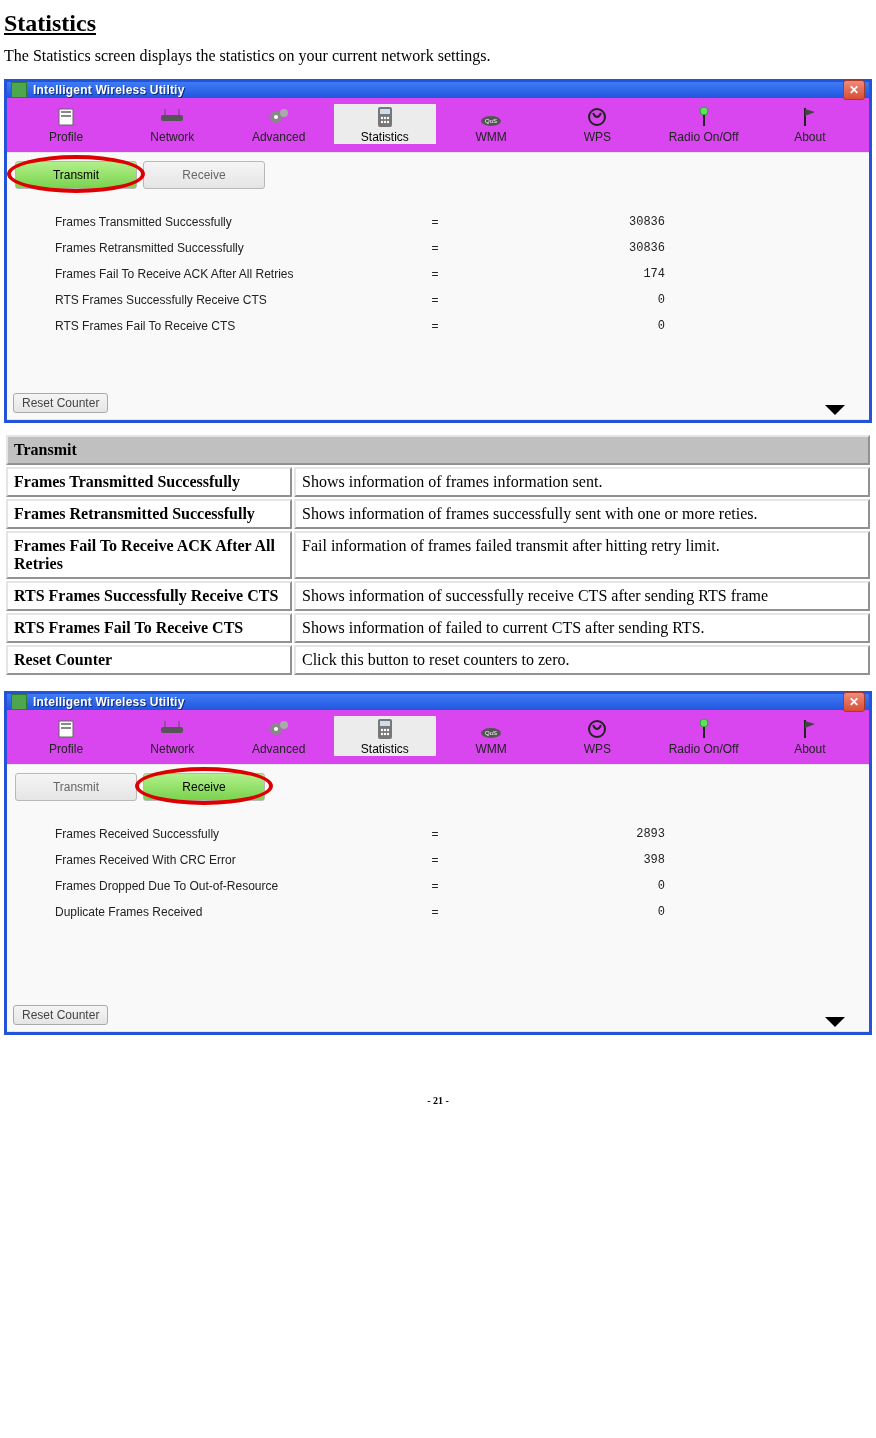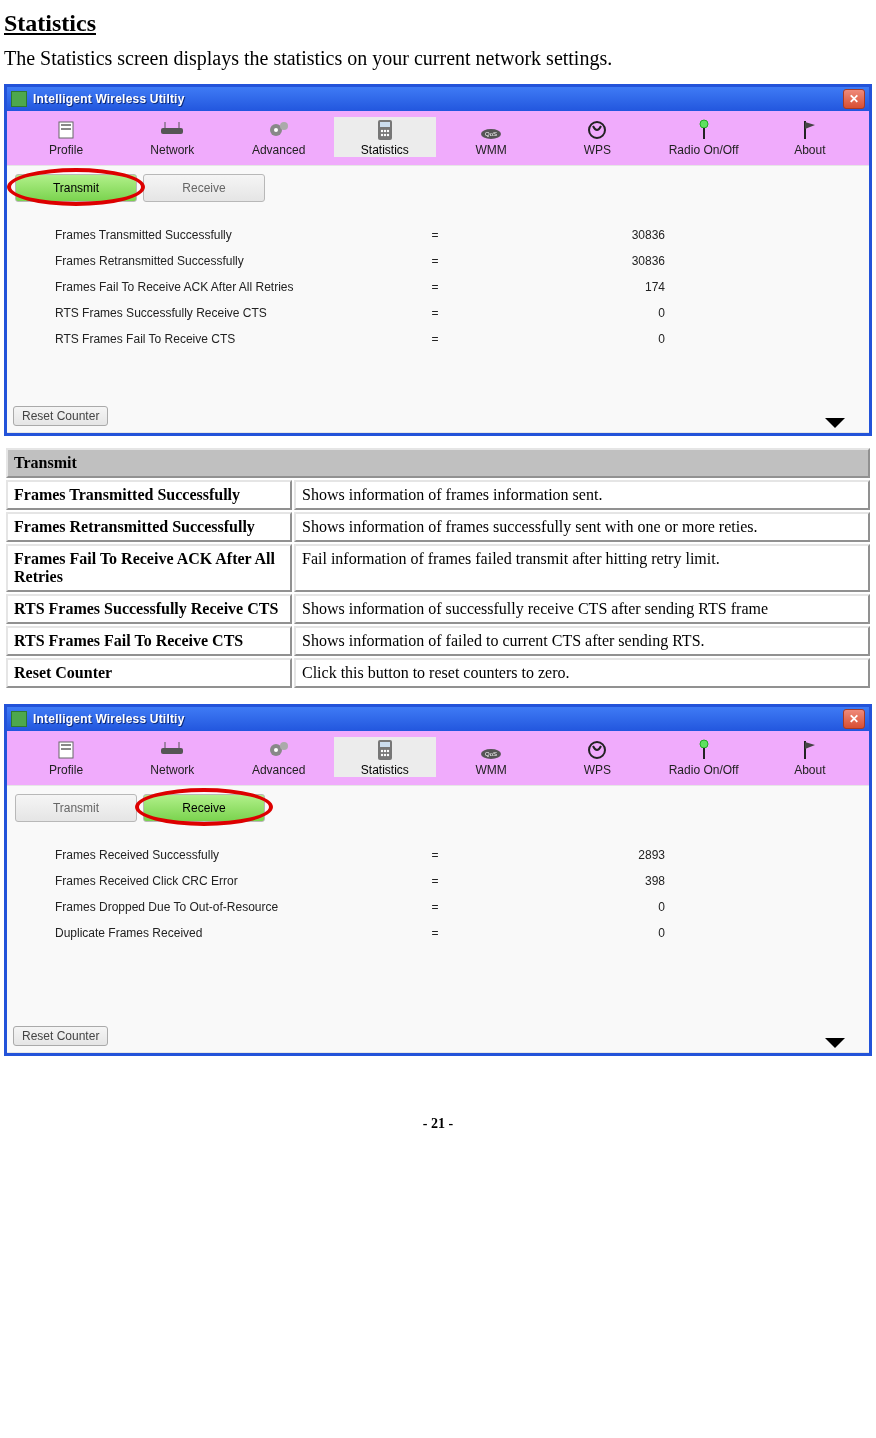--- a/index.html
+++ b/index.html
@@ -1,32 +1,32 @@
 <!DOCTYPE html>
 <html><head>
 <meta charset="utf-8">
 <style>
   body { font-family: "Times New Roman", serif; font-size: 16px; margin: 0; padding: 4px; background: #fff; }
   .page-title { font-size: 24px; font-weight: bold; text-decoration: underline; margin: 6px 0 10px 0; }
-  .page-intro { margin: 8px 0 14px 0; font-size:20px;}
+  .page-intro { margin: 8px 0 14px 0; font-size:16px;}
 
   
   .win-shot { margin: 6px 0 10px 0; border: 3px solid #2353d9; background: #fff; position: relative; }
   .titlebar {
-    height: 24px; background: linear-gradient(#3f7bf5,#2256de);
+    height: 16px; background: linear-gradient(#3f7bf5,#2256de);
     display:flex; align-items:center; padding:0 4px;
     color:#fff; font-family: Tahoma, Arial, sans-serif; font-weight:bold; font-size:12px;
   }
   .titlebar .t-icon { width:14px; height:14px; background:#4da84d; border:1px solid #2f7a2f; margin-right:6px; }
   .titlebar .t-text { text-shadow:1px 1px 0 #0d2a7a; letter-spacing:0.2px;}
   .titlebar .spacer{flex:1;}
   .close-btn{width:20px;height:18px;background:linear-gradient(#ef8a7a,#d84e32);border:1px solid #a63a25;border-radius:3px;display:flex;align-items:center;justify-content:center;color:#fff;font-family:Arial;font-size:12px;font-weight:bold;}
 
   .toolbar {
-    background:#f0abfc; display:flex; padding:6px 8px 8px 8px; gap:4px;
+    background:#d946ef; display:flex; padding:6px 8px 8px 8px; gap:4px;
     font-family: Tahoma, Arial, sans-serif; font-size:12px;
   }
   .tool-item{flex:1;display:flex;flex-direction:column;align-items:center;justify-content:flex-end;height:40px;}
   .tool-item.active{background:#ececec;}
   .tool-item .ti-icon{height:22px;display:flex;align-items:center;justify-content:center;}
   .tool-item .ti-label{margin-top:2px;color:#222;}
   .tool-item.active .ti-label{color:#000;}
   .ti-icon svg{display:block;}
 
   .sub-area{background:#f9f9f9; padding:8px; border-top:1px solid #e6e6e6; border-bottom:1px solid #e6e6e6; min-height:250px; position:relative;}
@@ -41,37 +41,37 @@
   .hl{ position:relative; }
   .hl::after{
     content:""; position:absolute; inset:-6px -8px -4px -8px;
     border:4px solid #d00; border-radius:50%/50%;
   }
 
   .stats-list{margin-left:40px; font-family: Tahoma, Arial, sans-serif; font-size:12px; color:#222;}
   .stat-row{display:flex; align-items:center; height:26px;}
   .stat-label{width:330px;}
   .stat-eq{width:100px;text-align:center;}
-  .stat-val{width:180px;text-align:right;}
+  .stat-val{width:180px;text-align:right;font-family:Liberation Mono, monospace;}
 
   .reset-btn{
     position:absolute; left:6px; bottom:6px;
     border:1px solid #aaa; border-radius:3px; padding:2px 8px;
     background:linear-gradient(#f5f5f5,#e5e5e5); font-family: Tahoma, Arial, sans-serif; font-size:12px; color:#444;
   }
   .triangle{position:absolute;right:24px;bottom:2px;}
   .triangle svg{display:block;}
 
   
   table.def{width:100%; border-collapse:separate; border-spacing:2px; margin:4px 0 14px 0; font-size:16px;}
   table.def .hdr td{background:#c0c0c0; font-weight:bold; padding:4px 6px;}
   table.def td{border:2px outset #e5e5e5; padding:4px 6px; vertical-align:top; background:#fff;}
   table.def td.k{width:270px; font-weight:bold;}
 
-  .footer{text-align:center; font-size:14px; font-weight:bold; margin-top:60px;}
+  .footer{text-align:center; font-size:10px; font-weight:bold; margin-top:60px;}
 </style>
 </head>
 <body>
 
 <div class="page-title">Statistics</div>
 <div class="page-intro">The Statistics screen displays the statistics on your current network settings.</div>
 
 <div class="win-shot">
   <div class="titlebar">
     <span class="t-icon"></span>
@@ -334,21 +334,21 @@
         <span class="sub-tab active">Receive</span>
       </span>
     </div>
     <div class="stats-list">
       <div class="stat-row">
           <span class="stat-label">Frames Received Successfully</span>
           <span class="stat-eq">=</span>
           <span class="stat-val">2893</span>
         </div>
       <div class="stat-row">
-          <span class="stat-label">Frames Received Click CRC Error</span>
+          <span class="stat-label">Frames Received With CRC Error</span>
           <span class="stat-eq">=</span>
           <span class="stat-val">398</span>
         </div>
       <div class="stat-row">
           <span class="stat-label">Frames Dropped Due To Out-of-Resource</span>
           <span class="stat-eq">=</span>
           <span class="stat-val">0</span>
         </div>
       <div class="stat-row">
           <span class="stat-label">Duplicate Frames Received</span>

